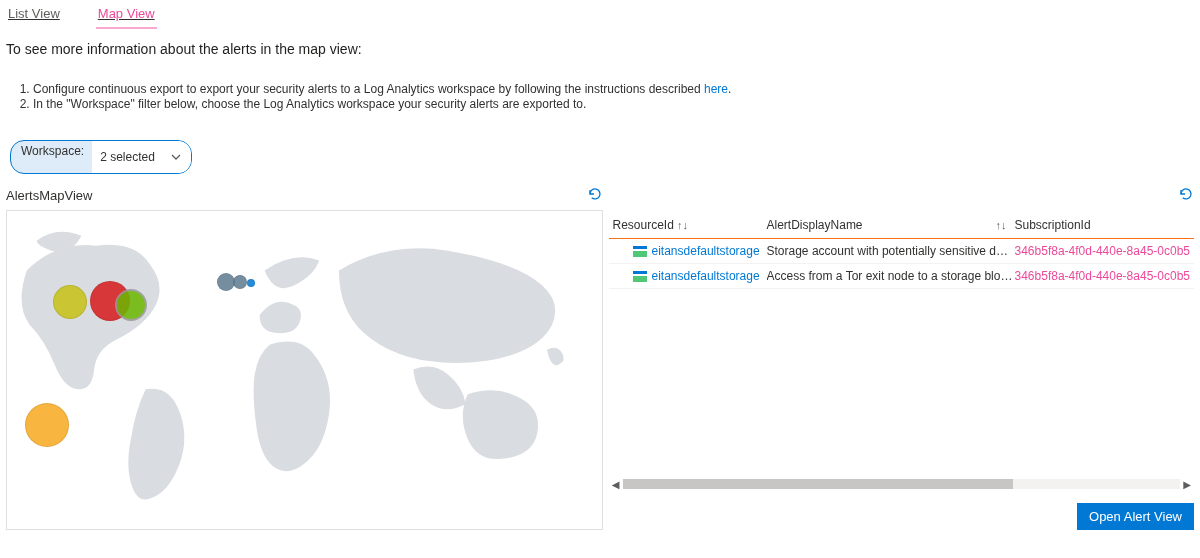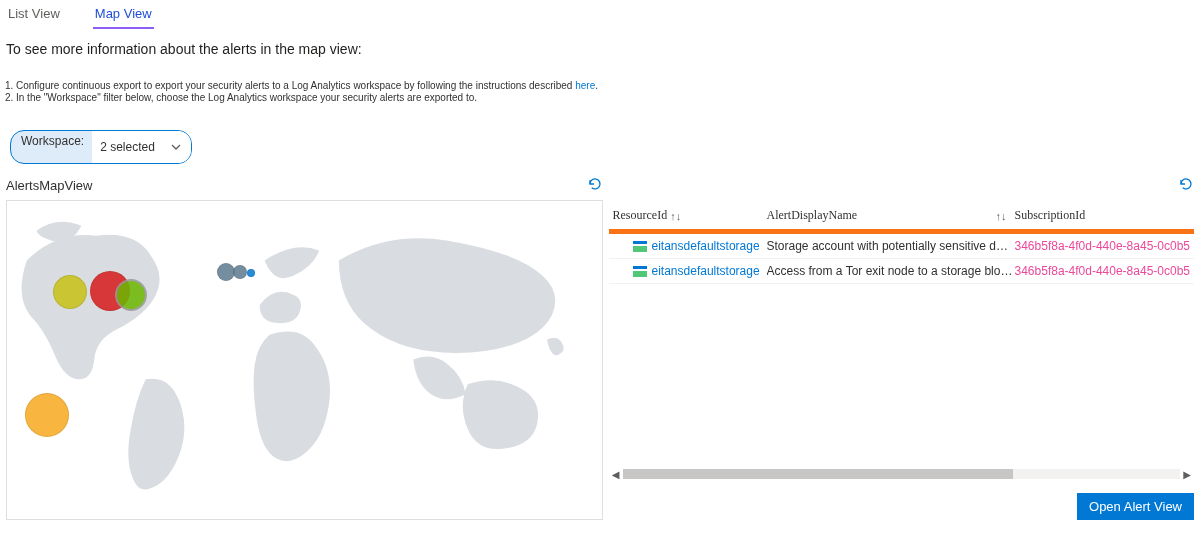--- a/index.html
+++ b/index.html
@@ -9,42 +9,44 @@
     font-family: "Segoe UI", -apple-system, sans-serif;
     font-size: 13px;
     color: #323130;
     background: #fff;
     width: 1200px;
     height: 558px;
     overflow: hidden;
   }
   .tabs {
     display: flex;
-    gap: 31px;
+    gap: 24px;
     padding: 4px 6px 0 6px;
     font-size: 13px;
+    text-decoration: underline;
   }
   .tab {
     padding: 2px 2px 6px 2px;
     color: #605e5c;
     cursor: pointer;
     border-bottom: 2px solid transparent;
   }
   .tab.active {
-    color: #1d4ed8;
-    border-bottom: 2px solid #8b5cf6;
+    color: #ec4899;
+    border-bottom: 2px solid #f9a8d4;
+    margin-left: 10px;
   }
   .intro {
     padding: 12px 6px 6px 6px;
     font-size: 14px;
     color: #201f1e;
   }
   .instr {
-    padding: 6px 6px 10px 16px;
-    font-size: 10px;
+    padding: 6px 6px 10px 33px;
+    font-size: 12px;
   }
   .instr li { margin: 1px 0; }
   .link { color: #0078d4; cursor: pointer; }
 
   .filter-pill {
     display: inline-flex;
     align-items: stretch;
     margin: 6px 6px 10px 10px;
     border: 1px solid #0078d4;
     border-radius: 14px;
@@ -109,23 +111,22 @@
     position:absolute; bottom:10px; left:10px;
   }
   .region-label .rname { font-size:12px; color:#323130; }
   .region-label .rcount { font-size:26px; font-weight:400; color:#323130; line-height:1; }
 
   .table-wrap { flex:1; display:flex; flex-direction:column; }
   .grid-header {
     display: flex;
     font-size: 12px;
     color: #323130;
-    border-bottom: 5px solid #f97316;
+    border-bottom: 1px solid #f97316;
     padding: 8px 4px 6px 4px;
-    font-family: Liberation Serif, serif;
   }
   .grid-header > div { display:flex; align-items:center; gap:3px;}
   .col-res { width: 154px; }
   .col-alert { width: 248px; }
   .col-sub { flex:1; }
   .sorter { font-size:11px; color:#605e5c; }
 
   .grid-row {
     display:flex;
     align-items:center;

